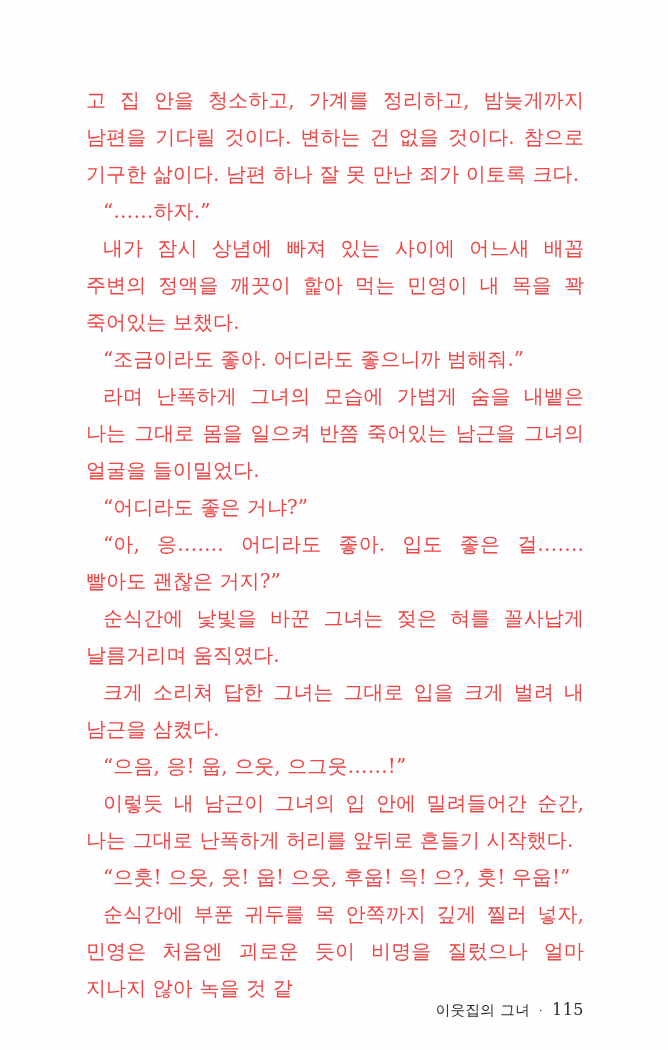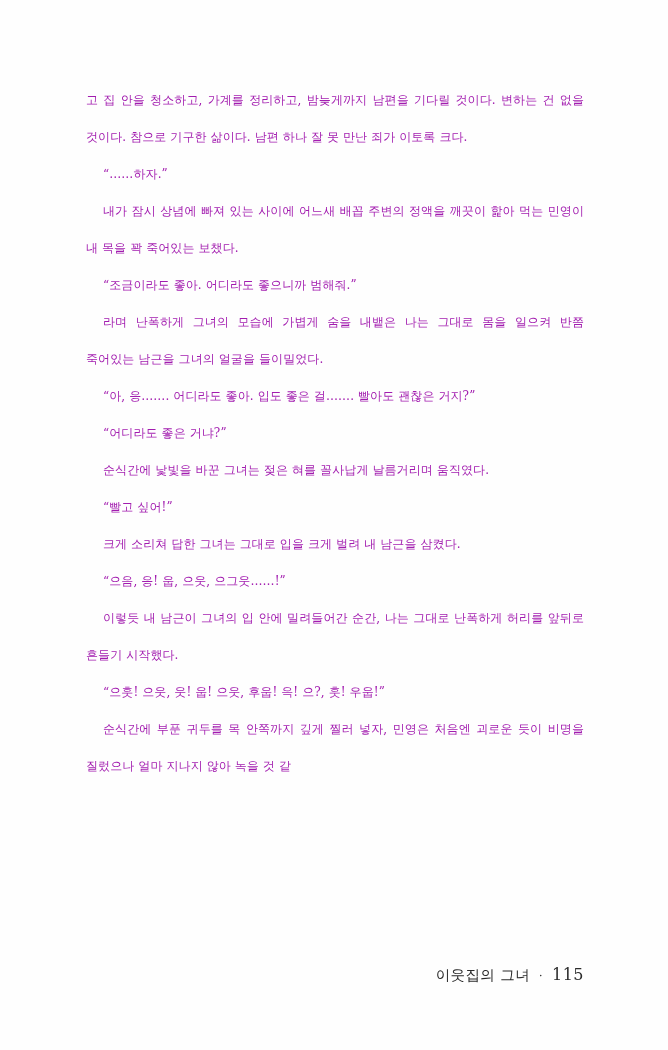--- a/index.html
+++ b/index.html
@@ -24,38 +24,38 @@
     background: #fefefe;
   }
   .text-column {
     position: absolute;
     left: 86px;
     top: 82px;
     width: 498px;
   }
   p.para {
     margin: 0 0 0 0;
-    font-size: 12px;
+    font-size: 20px;
     line-height: 37px;
     text-align: justify;
     text-justify: inter-character;
     letter-spacing: 0.1px;
     word-break: keep-all;
-    color: #a21caf;
+    color: #ef4444;
   }
   p.indent {
     text-indent: 17px;
   }
   p.quote {
     text-indent: 17px;
   }
   .footer {
     position: absolute;
     left: 86px;
-    top: 965px;
+    top: 1000px;
     width: 498px;
     text-align: right;
     font-size: 14.5px;
     color: #2b2b2b;
     letter-spacing: 0.4px;
   }
   .footer .dot {
     display: inline-block;
     margin: 0 9px;
     font-size: 11px;
@@ -70,24 +70,23 @@
 </head>
 <body>
 
 <div class="page">
   <div class="text-column">
     <p class="para">고 집 안을 청소하고, 가계를 정리하고, 밤늦게까지 남편을 기다릴 것이다. 변하는 건 없을 것이다. 참으로 기구한 삶이다. 남편 하나 잘 못 만난 죄가 이토록 크다.</p>
     <p class="para quote">“……하자.”</p>
     <p class="para indent">내가 잠시 상념에 빠져 있는 사이에 어느새 배꼽 주변의 정액을 깨끗이 핥아 먹는 민영이 내 목을 꽉 죽어있는 보챘다.</p>
     <p class="para quote">“조금이라도 좋아. 어디라도 좋으니까 범해줘.”</p>
     <p class="para indent">라며 난폭하게 그녀의 모습에 가볍게 숨을 내뱉은 나는 그대로 몸을 일으켜 반쯤 죽어있는 남근을 그녀의 얼굴을 들이밀었다.</p>
+    <p class="para quote">“어디라도 좋은 거냐?”</p>
     <p class="para quote">“아, 응……. 어디라도 좋아. 입도 좋은 걸……. 빨아도 괜찮은 거지?”</p>
-    <p class="para quote">“어디라도 좋은 거냐?”</p>
     <p class="para indent">순식간에 낯빛을 바꾼 그녀는 젖은 혀를 꼴사납게 날름거리며 움직였다.</p>
-    <p class="para quote">“빨고 싶어!”</p>
     <p class="para indent">크게 소리쳐 답한 그녀는 그대로 입을 크게 벌려 내 남근을 삼켰다.</p>
     <p class="para quote">“으음, 응! 웁, 으웃, 으그웃……!”</p>
     <p class="para indent">이렇듯 내 남근이 그녀의 입 안에 밀려들어간 순간, 나는 그대로 난폭하게 허리를 앞뒤로 흔들기 시작했다.</p>
     <p class="para quote">“으훗! 으웃, 웃! 웁! 으웃, 후웁! 윽! 으?, 훗! 우웁!”</p>
     <p class="para indent">순식간에 부푼 귀두를 목 안쪽까지 깊게 찔러 넣자, 민영은 처음엔 괴로운 듯이 비명을 질렀으나 얼마 지나지 않아 녹을 것 같</p>
   </div>
 
   <div class="footer">
     <span>이웃집의 그녀</span><span class="dot">·</span><span class="pageno">115</span>
   </div>

